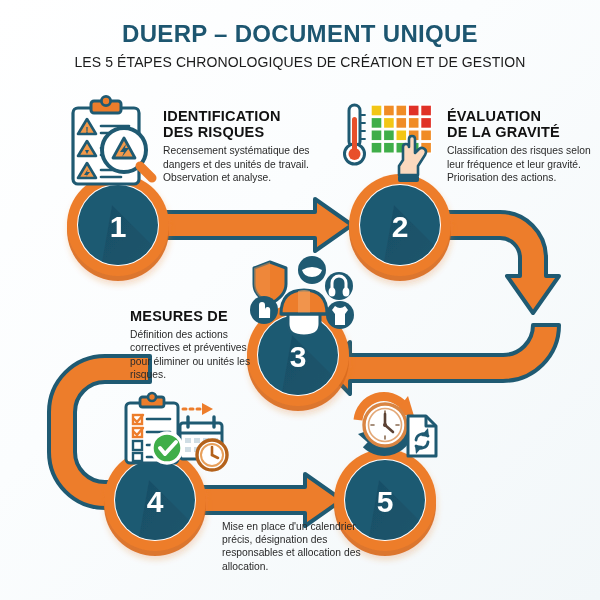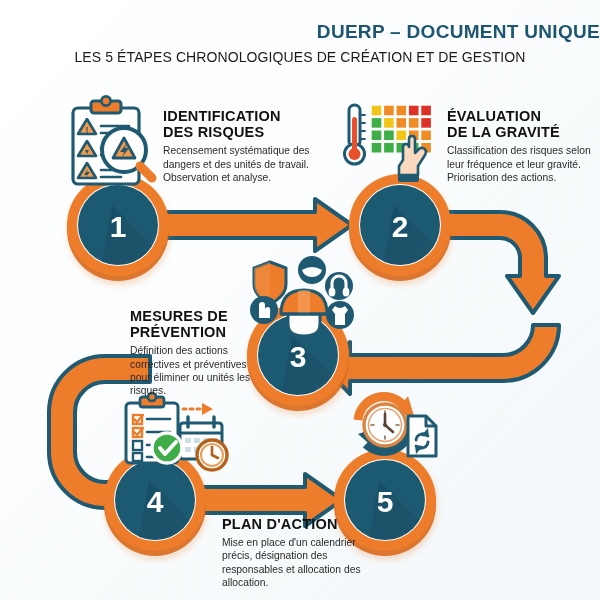--- a/index.html
+++ b/index.html
@@ -7,22 +7,22 @@
     width:600px;height:600px;overflow:hidden;
     font-family:"Liberation Sans", sans-serif;
     background:linear-gradient(135deg,#ffffff 0%,#fbfdfe 40%,#f2f7f9 100%);
     position:relative;
   }
   #stage{position:absolute;inset:0;width:600px;height:600px;}
 
   
   .hdr{position:absolute;left:0;top:0;width:600px;text-align:center;}
   .hdr-title{
-    font-size:19px;font-weight:bold;color:#1d5670;letter-spacing:.3px;
-    margin-top:22px;line-height:1;text-align:right;
+    font-size:24px;font-weight:bold;color:#1d5670;letter-spacing:.3px;
+    margin-top:22px;line-height:1;
   }
   .hdr-sub{
     font-size:14px;color:#1b1b1b;margin-top:9px;line-height:1;letter-spacing:.1px;
   }
 
   
   #art{position:absolute;left:0;top:0;}
 
   
   .blk{position:absolute;}
@@ -385,26 +385,24 @@
     <h3>
       <span>IDENTIFICATION</span><br>
       <span>DES RISQUES</span>
     </h3>
     <p>Recensement systématique des dangers et des unités de travail. Observation et analyse.</p>
   </div>
 
   <div class="blk al-r" id="b3">
     <h3>
       <span>MESURES DE</span><br>
-      <span>PRÉVENTION</span>
     </h3>
     <p>Définition des actions correctives et préventives pour éliminer ou unités les risques.</p>
   </div>
 
   <div class="blk al-l" id="b4">
-    <h3>PLAN D'ACTION</h3>
     <p>Mise en place d'un calendrier précis, désignation des responsables et allocation des allocation.</p>
   </div>
 
   <div class="blk al-l" id="b5">
   </div>
 
 </div>
 
 </body></html>

